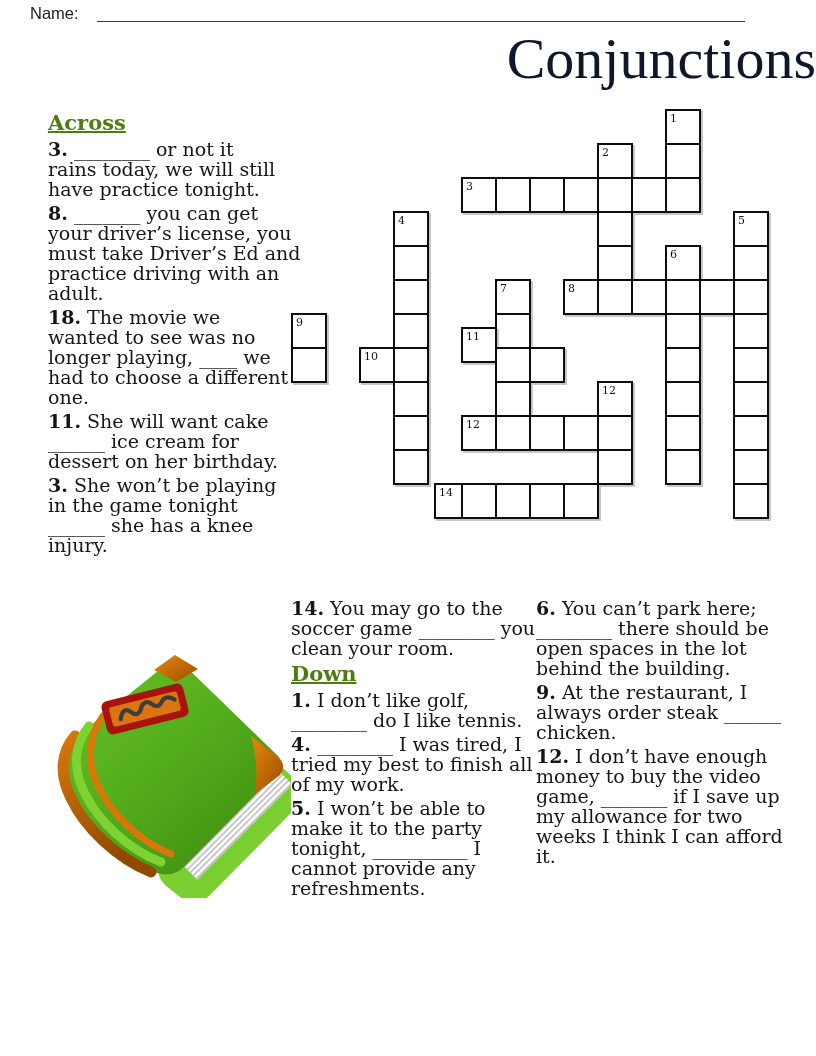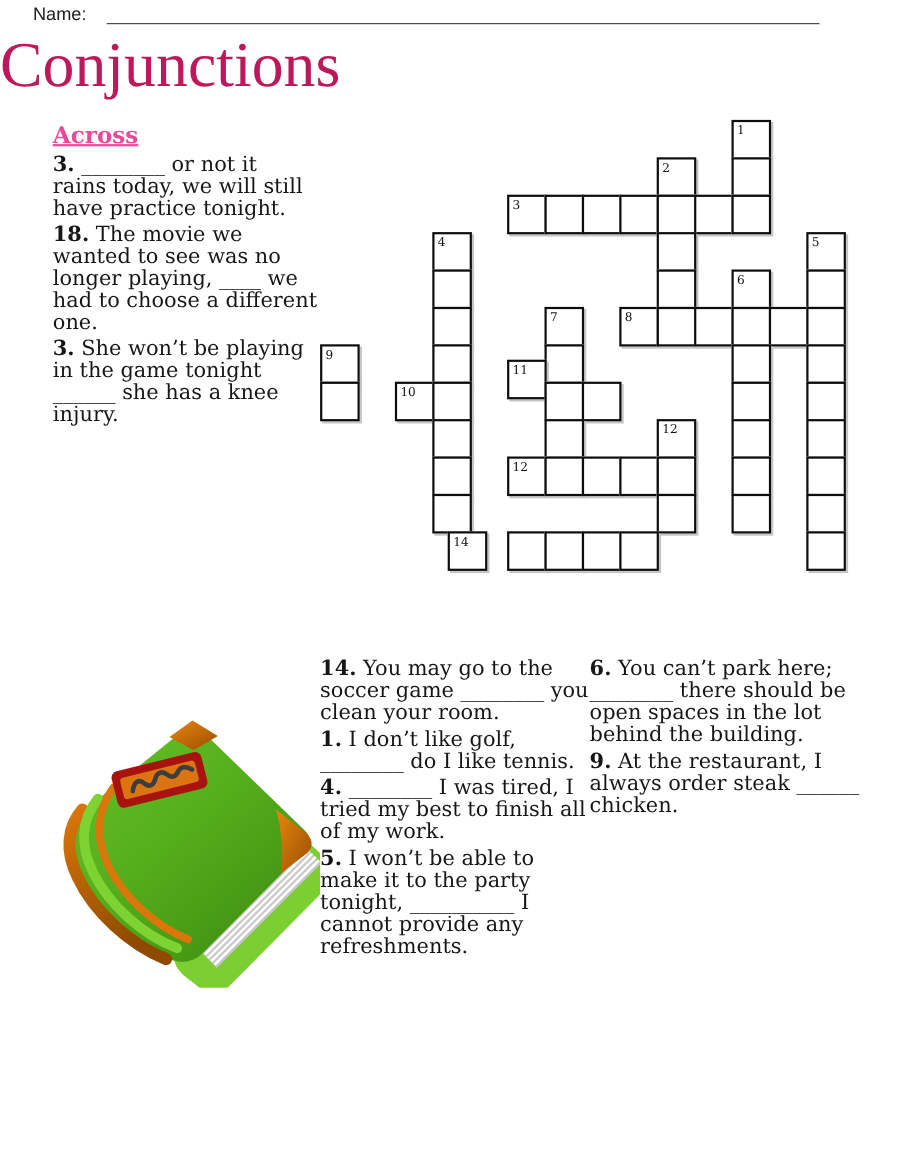--- a/index.html
+++ b/index.html
@@ -1,28 +1,28 @@
 <!DOCTYPE html>
 <html><head>
 <meta charset="utf-8">
 <style>
   html,body{margin:0;padding:0;background:#ffffff;}
   body{width:816px;height:1056px;position:relative;font-family:"DejaVu Serif",serif;color:#141414;overflow:hidden;}
 
   .name-label{position:absolute;left:30px;top:4px;font-family:"Liberation Sans",sans-serif;font-size:16.5px;color:#1c1c1c;}
   .name-line{position:absolute;left:97px;top:5px;width:648px;height:16px;border-bottom:1.6px solid #3a3a3a;}
 
-  .page-title{position:absolute;left:0;right:0;top:28px;text-align:left;font-family:"Liberation Serif",serif;font-size:58px;line-height:62px;color:#be185d;}
+  .page-title{position:absolute;left:0;right:0;top:28px;text-align:right;font-family:"Liberation Serif",serif;font-size:58px;line-height:62px;color:#0f172a;}
 
   .clue-col{position:absolute;}
   #col-left{left:48px;top:111px;width:242px;}
   #col-middle{left:291px;top:598px;width:244px;}
   #col-right{left:536px;top:598px;width:246px;}
 
-  .clue-heading{font-size:21px;line-height:23px;font-weight:bold;text-decoration:underline;text-decoration-thickness:2px;margin:0 0 5px 0;color:#ec4899;}
+  .clue-heading{font-size:21px;line-height:23px;font-weight:bold;text-decoration:underline;text-decoration-thickness:2px;margin:0 0 5px 0;color:#4d7c0f;}
   p.clue{font-size:19px;line-height:20px;margin:0 0 4px 0;white-space:nowrap;color:#161616;}
   p.clue b{font-weight:bold;}
 
   #grid{position:absolute;left:0;top:0;}
   .cell{position:absolute;width:36px;height:36px;box-sizing:border-box;border:2px solid #0d0d0d;background:#ffffff;box-shadow:2px 2px 0 #c6c6c6;}
   .cellnum{display:block;font-size:11px;line-height:11px;padding:2px 0 0 3px;color:#111;}
 
   #book{position:absolute;left:45px;top:652px;width:246px;height:246px;}
   #book svg{width:100%;height:100%;display:block;}
 </style>
@@ -108,54 +108,58 @@
     <div class="cell" style="left: 495px; top: 415px;"></div>
     <div class="cell" style="left: 529px; top: 415px;"></div>
     <div class="cell" style="left: 563px; top: 415px;"></div>
     <div class="cell" style="left: 597px; top: 415px;"></div>
     <div class="cell" style="left: 665px; top: 415px;"></div>
     <div class="cell" style="left: 733px; top: 415px;"></div>
     <div class="cell" style="left: 393px; top: 449px;"></div>
     <div class="cell" style="left: 597px; top: 449px;"></div>
     <div class="cell" style="left: 665px; top: 449px;"></div>
     <div class="cell" style="left: 733px; top: 449px;"></div>
-    <div class="cell" style="left: 407px; top: 483px;">
+    <div class="cell" style="left: 434px; top: 483px;">
       <span class="cellnum">14</span>
     </div>
     <div class="cell" style="left: 461px; top: 483px;"></div>
     <div class="cell" style="left: 495px; top: 483px;"></div>
     <div class="cell" style="left: 529px; top: 483px;"></div>
     <div class="cell" style="left: 563px; top: 483px;"></div>
     <div class="cell" style="left: 733px; top: 483px;"></div>
   </div>
 
 <div class="clue-col" id="col-left">
   <div class="clue-heading">Across</div>
   <div id="left-clues">
       <p class="clue"><b>3.</b> ________ or not it<br>rains today, we will still<br>have practice tonight.</p>
+      <p class="clue"><b>8.</b> _______ you can get<br>your driver’s license, you<br>must take Driver’s Ed and<br>practice driving with an<br>adult.</p>
       <p class="clue"><b>18.</b> The movie we<br>wanted to see was no<br>longer playing, ____ we<br>had to choose a different<br>one.</p>
+      <p class="clue"><b>11.</b> She will want cake<br>______ ice cream for<br>dessert on her birthday.</p>
       <p class="clue"><b>3.</b> She won’t be playing<br>in the game tonight<br>______ she has a knee<br>injury.</p>
     </div>
 </div>
 
 <div class="clue-col" id="col-middle">
   <div id="middle-across-clues">
       <p class="clue"><b>14.</b> You may go to the<br>soccer game ________ you<br>clean your room.</p>
     </div>
+  <div class="clue-heading">Down</div>
   <div id="middle-down-clues">
       <p class="clue"><b>1.</b> I don’t like golf,<br>________ do I like tennis.</p>
       <p class="clue"><b>4.</b> ________ I was tired, I<br>tried my best to finish all<br>of my work.</p>
       <p class="clue"><b>5.</b> I won’t be able to<br>make it to the party<br>tonight, __________ I<br>cannot provide any<br>refreshments.</p>
     </div>
 </div>
 
 <div class="clue-col" id="col-right">
   <div id="right-down-clues">
       <p class="clue"><b>6.</b> You can’t park here;<br>________ there should be<br>open spaces in the lot<br>behind the building.</p>
       <p class="clue"><b>9.</b> At the restaurant, I<br>always order steak ______<br>chicken.</p>
+      <p class="clue"><b>12.</b> I don’t have enough<br>money to buy the video<br>game, _______ if I save up<br>my allowance for two<br>weeks I think I can afford<br>it.</p>
     </div>
 </div>
 
 <div id="book">
   <svg viewBox="0 0 246 246" aria-hidden="true">
     <defs>
       <linearGradient id="gCover" x1="0" y1="0" x2="0.85" y2="1">
         <stop offset="0" stop-color="#69c328"></stop>
         <stop offset="0.5" stop-color="#54ad1b"></stop>
         <stop offset="1" stop-color="#3f8d10"></stop>

